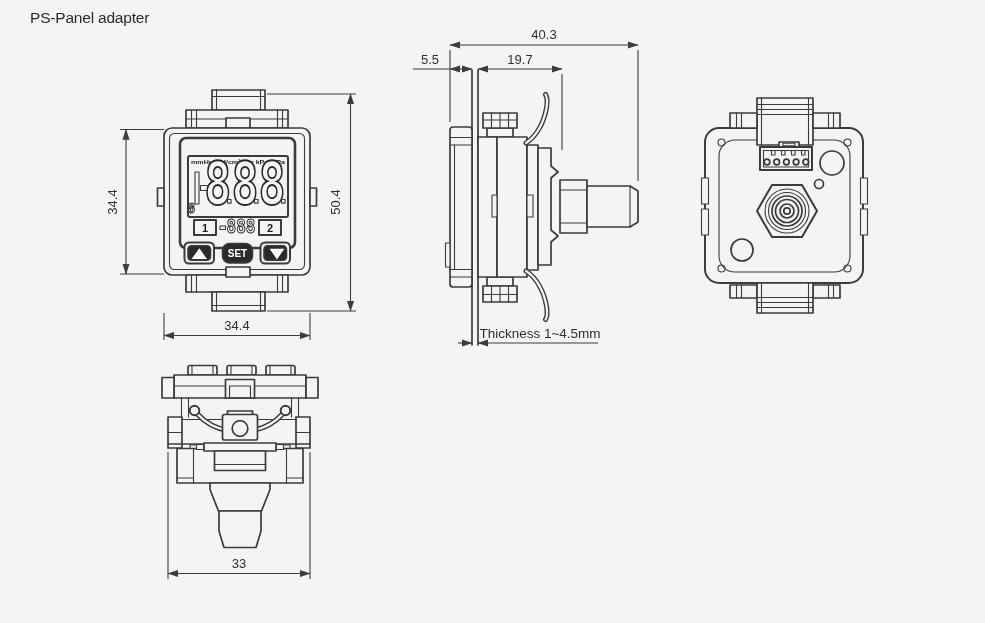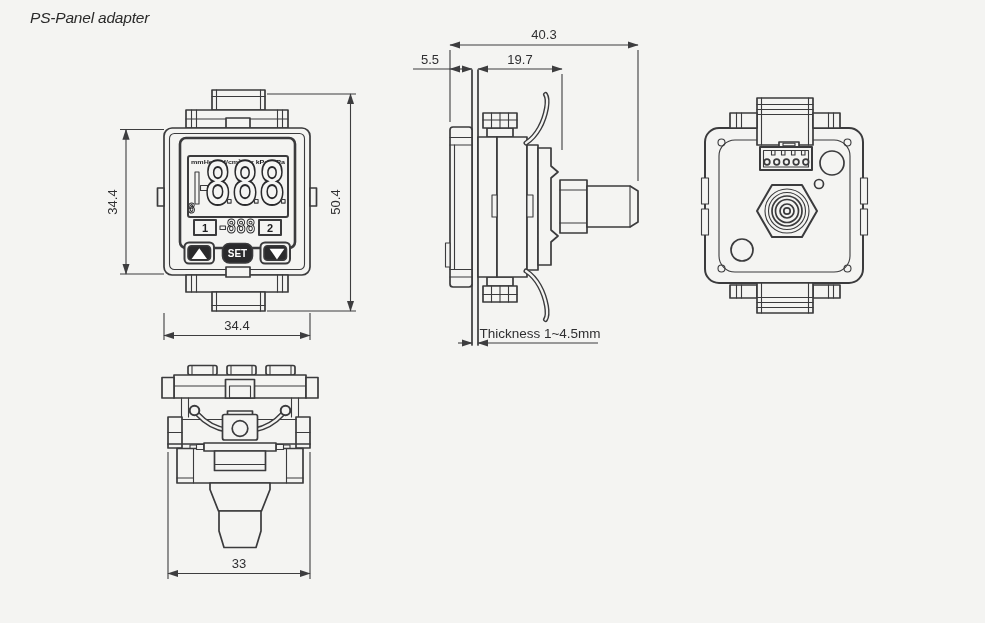--- a/index.html
+++ b/index.html
@@ -4,21 +4,21 @@
 <style>
   html,body{margin:0;padding:0;}
   body{
     width:985px;height:623px;
     background:#f4f4f2;
     font-family:"Liberation Sans",sans-serif;
     position:relative;overflow:hidden;
   }
   #page-title{
     position:absolute;left:30px;top:9px;
-    font-size:15.5px;color:#2a2a2a;letter-spacing:-0.2px;font-style:italic;
+    font-size:15.5px;color:#2a2a2a;letter-spacing:-0.2px;
   }
   svg{position:absolute;left:0;top:0;}
   
   .o  {fill:none;stroke:#3b3b3d;stroke-width:1.7;stroke-linejoin:round;stroke-linecap:round;}
   .of {fill:#f4f4f2;stroke:#3b3b3d;stroke-width:1.7;stroke-linejoin:round;}
   .ob {stroke-width:2.6;}
   .o2 {stroke-width:2;}
   .t  {stroke-width:1.1;}
   .dk {fill:#2a2a2c;stroke:#3b3b3d;stroke-width:1.6;}
   .wt {fill:#ffffff;stroke:none;}

